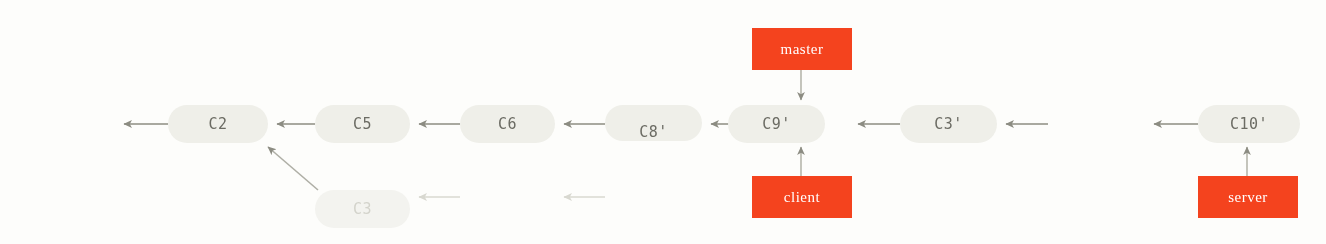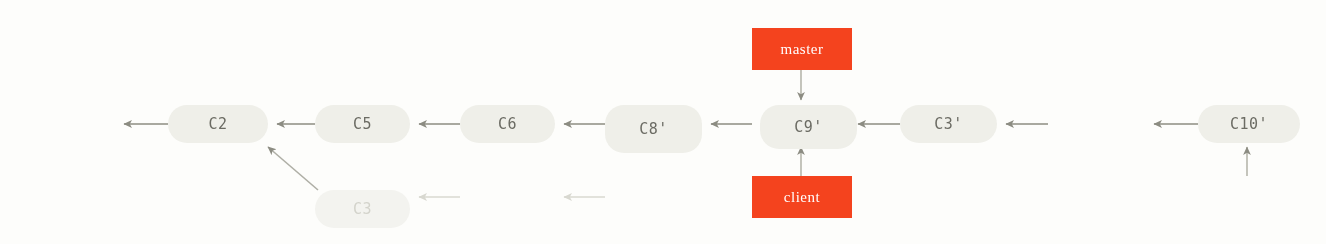--- a/index.html
+++ b/index.html
@@ -118,37 +118,40 @@
 
   <div class="commit" style="left:168px; top:105px; width:100px; height:38px;">
     <span>C2</span>
   </div>
   <div class="commit" style="left:315px; top:105px; width:95px; height:38px;">
     <span>C5</span>
   </div>
   <div class="commit" style="left:460px; top:105px; width:95px; height:38px;">
     <span>C6</span>
   </div>
-  <div class="commit" style="left:605px; top:105px; width:97px; height:48px;">
+  <div class="commit" style="left:605px; top:105px; width:97px; height:36px;align-items:flex-end;">
     <span>C8'</span>
   </div>
-  <div class="commit" style="left:760px; top:105px; width:97px; height:44px;align-items:center;">
+  <div class="commit" style="left:728px; top:105px; width:97px; height:38px;align-items:center;">
     <span>C9'</span>
   </div>
   <div class="commit" style="left:900px; top:105px; width:97px; height:38px;">
     <span>C3'</span>
   </div>
   <div class="commit" style="left:1198px; top:105px; width:102px; height:38px;">
     <span>C10'</span>
   </div>
 
   <div class="commit faded" style="left:315px; top:190px; width:95px; height:38px;">
     <span>C3</span>
   </div>
 
   <div class="branch" style="left:752px; top:28px; width:100px; height:42px;">
     <span>master</span>
   </div>
   <div class="branch" style="left:752px; top:176px; width:100px; height:42px;">
     <span>client</span>
   </div>
+  <div class="branch" style="left:1198px; top:176px; width:100px; height:42px;">
+    <span>server</span>
+  </div>
 
 </div>
 
 </body></html>

